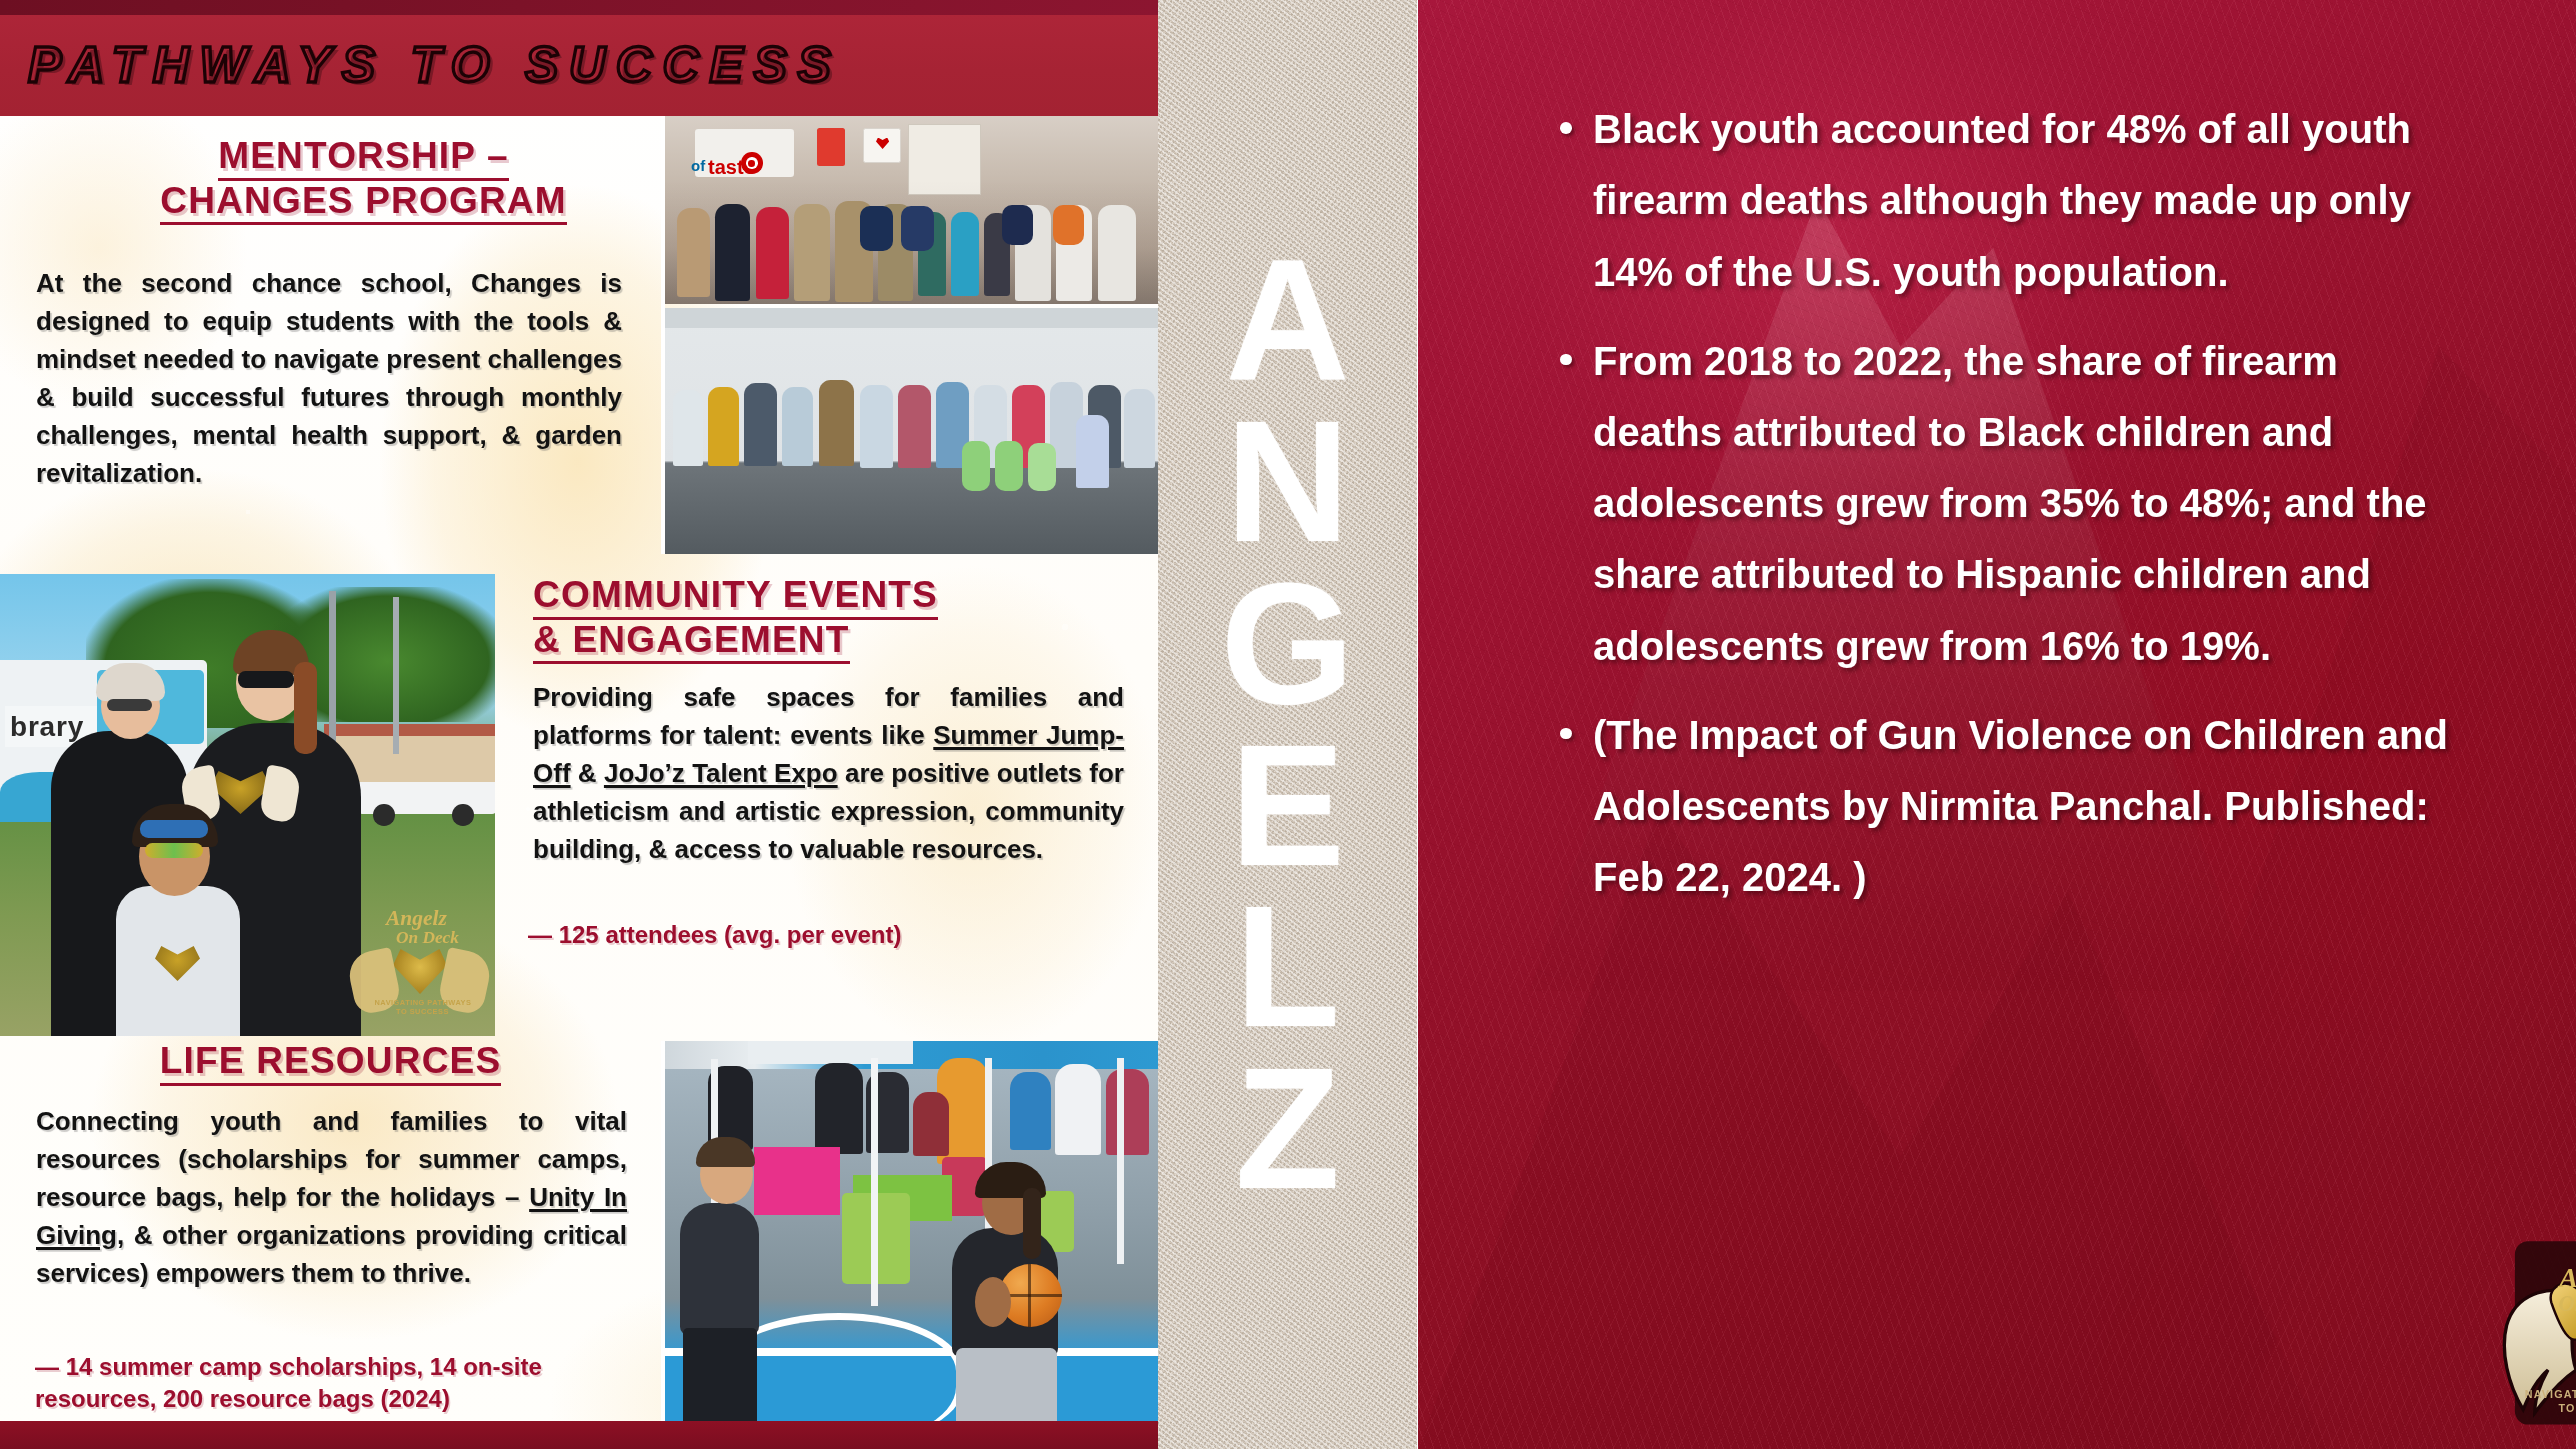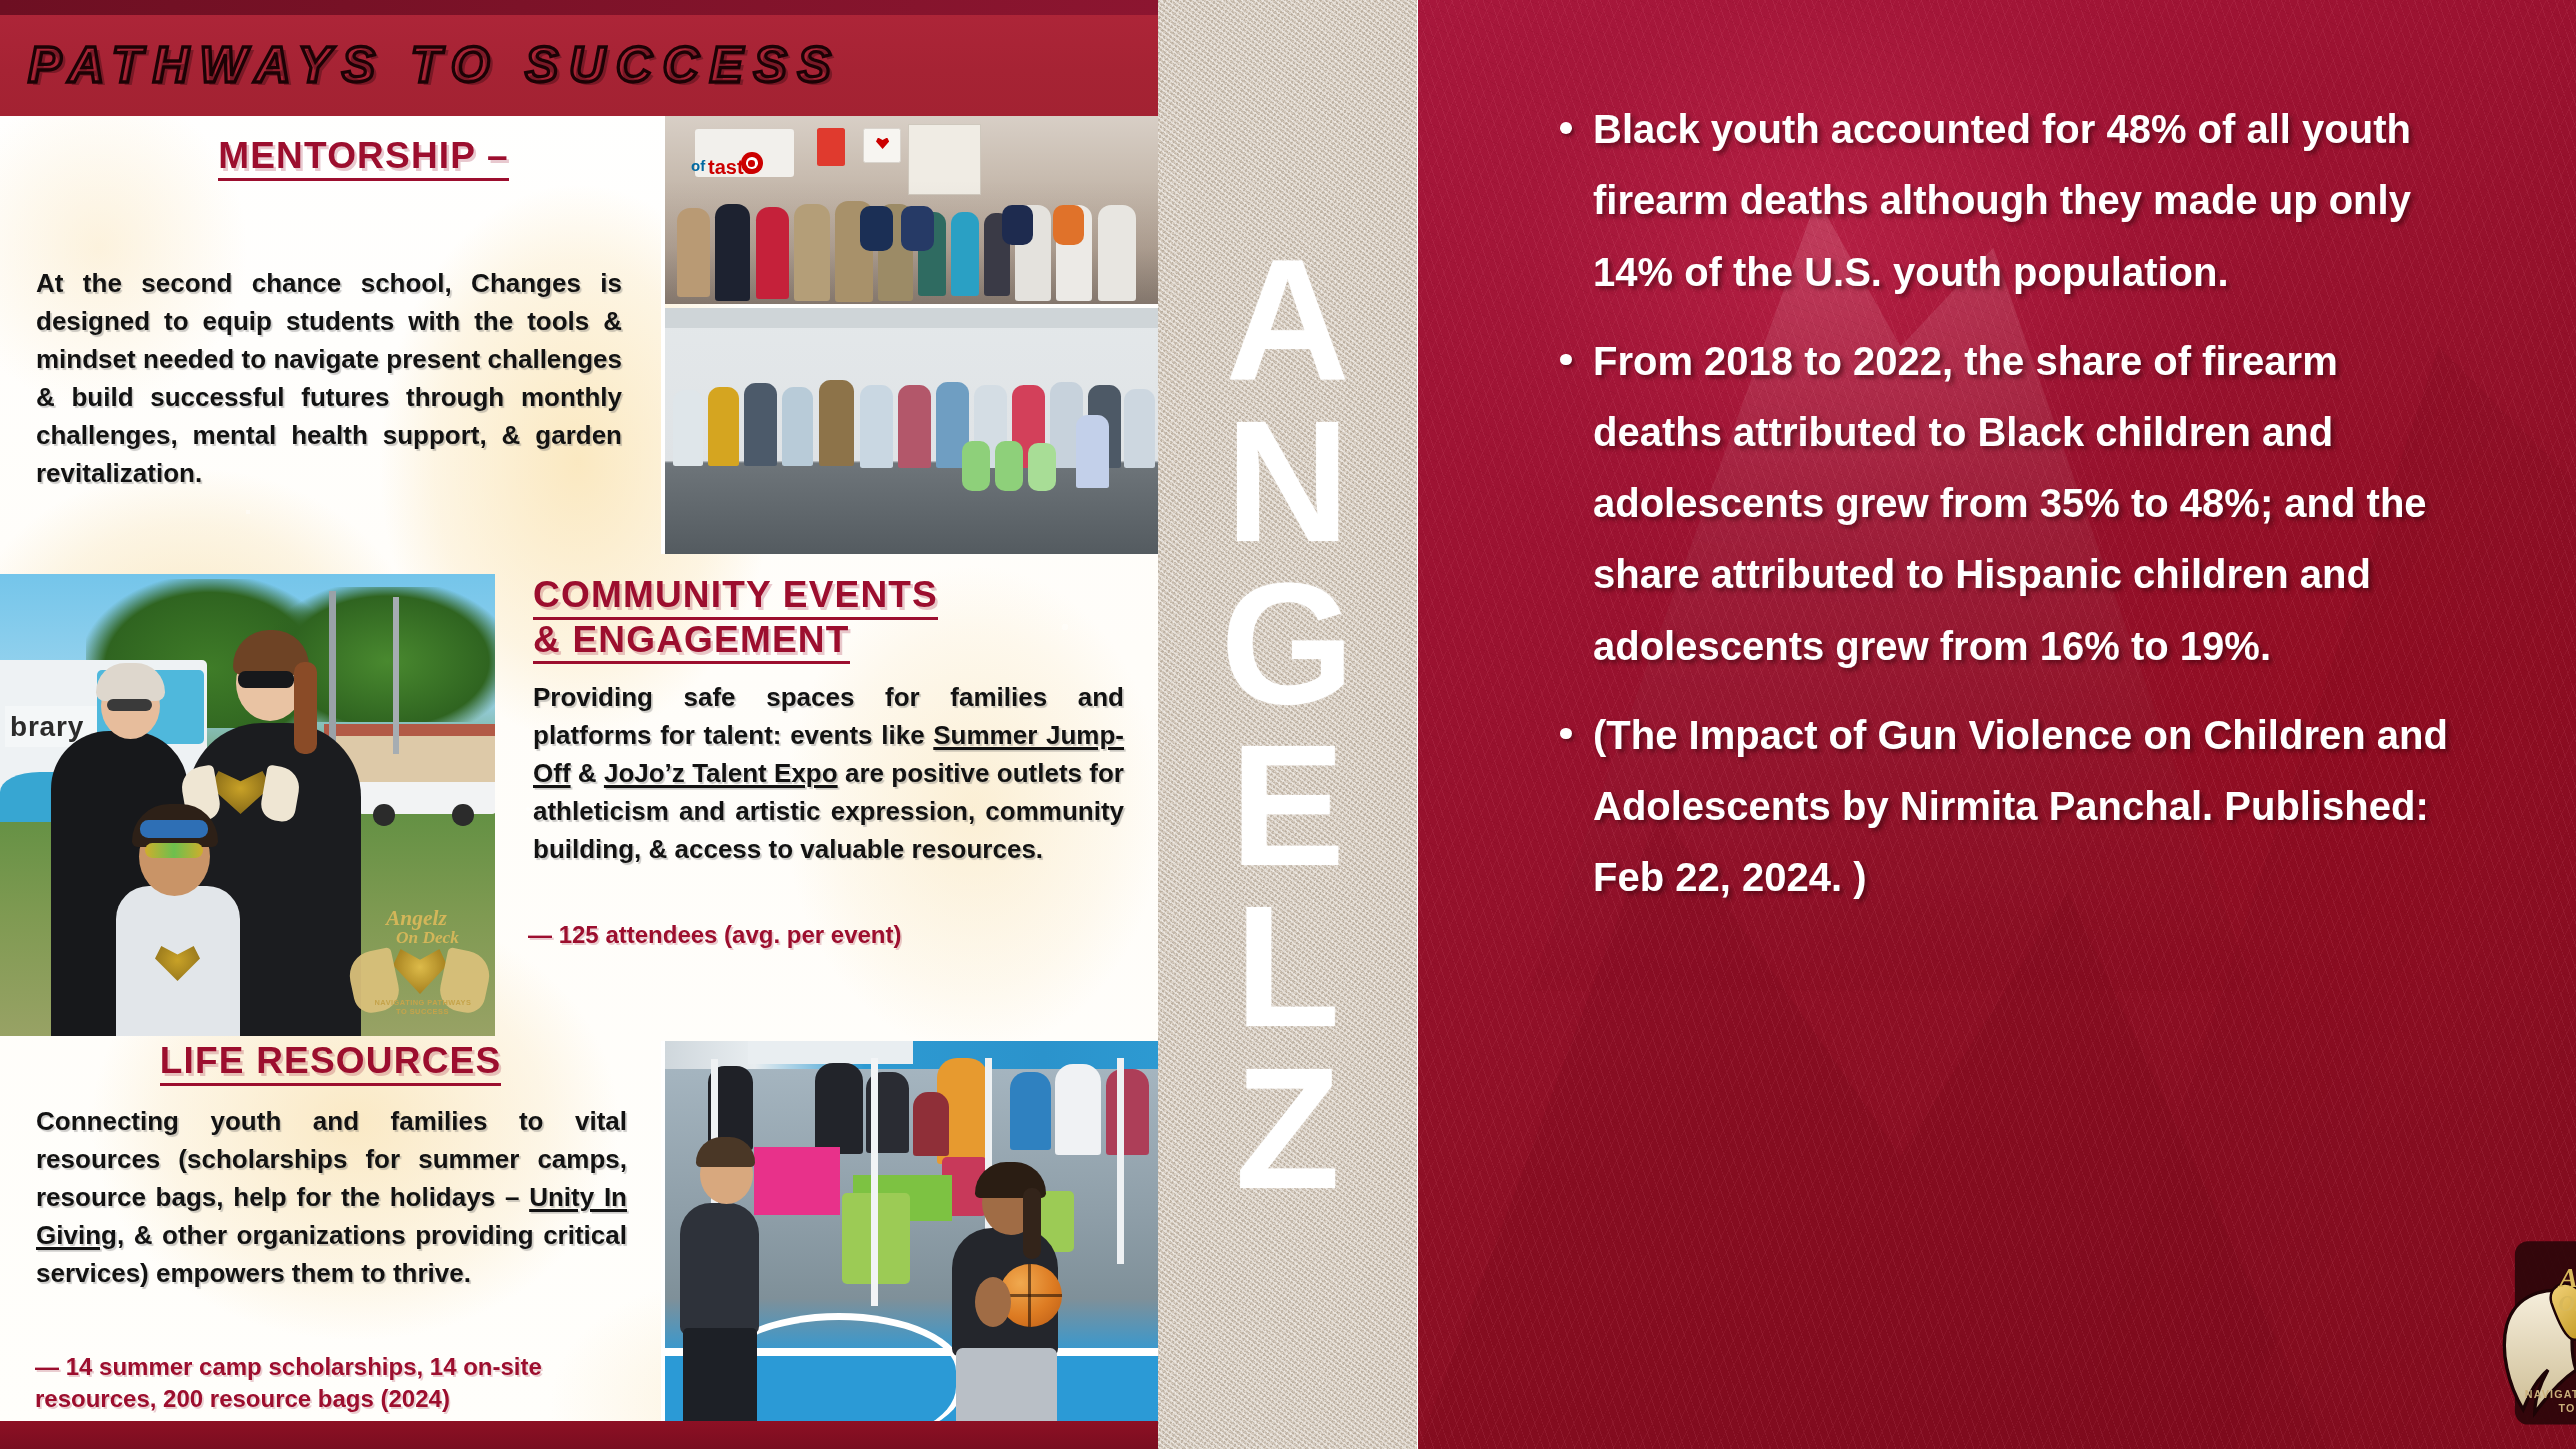--- a/index.html
+++ b/index.html
@@ -162,20 +162,21 @@
 
     <div class="top-strip"></div>
     <div class="title-banner">
       <div class="bn-txt">PATHWAYS TO SUCCESS</div>
     </div>
 
     <div class="body-area">
 
       <div class="s1-head sec-h">
         <span class="u">MENTORSHIP –</span><br>
+        <span class="u">CHANGES PROGRAM</span>
       </div>
       <div class="s1-text sec-body">At the second chance school, Changes is designed to equip students with the tools &amp; mindset needed to navigate present challenges &amp; build successful futures through monthly challenges, mental health support, &amp; garden revitalization.</div>
 
       <div class="s1-photos">
 
         <div class="ph" style="top:0;height:188px;">
           <div style="position:absolute;inset:0;background:linear-gradient(180deg,#d8cfc6 0%,#c9bdb1 30%,#b3a496 70%,#8d8176 100%);"></div>
           <div style="position:absolute;left:30px;top:13.2px;width:99px;height:48px;background:#f2f0ec;border-radius:3.3px;"></div>
           <div style="position:absolute;left:43px;top:40px;font:700 20px 'Liberation Sans',sans-serif;color:#cc0000;text-align:center;">taste</div>
           <div style="position:absolute;left:26px;top:41px;font:700 15px 'Liberation Sans',sans-serif;color:#0369a1;">of</div>

